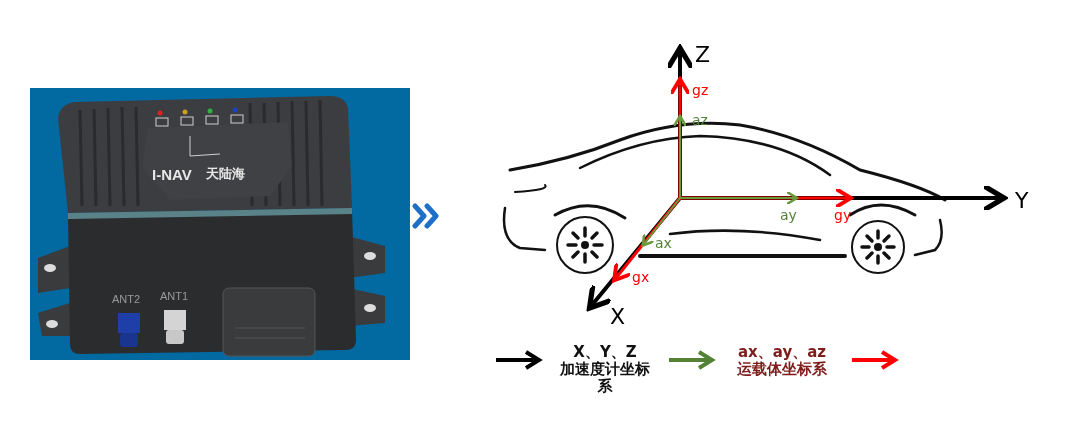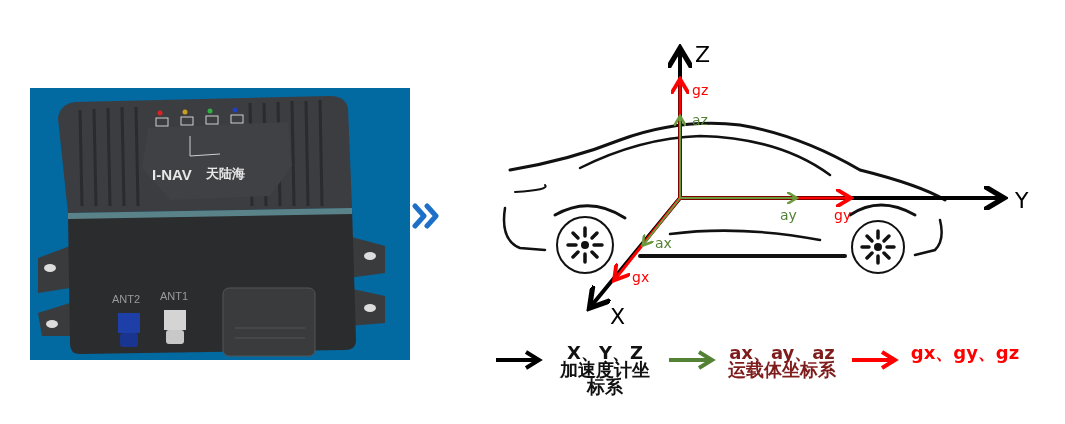--- a/index.html
+++ b/index.html
@@ -2,21 +2,21 @@
 <html><head>
 <meta charset="utf-8">
 <style>
   html, body { margin:0; padding:0; }
   body { width:1065px; height:424px; background:#ffffff; position:relative; overflow:hidden; font-family:"DejaVu Sans", sans-serif; }
   .device-panel { position:absolute; left:30px; top:88px; width:380px; height:272px; background:#0369a1; }
   .device { position:absolute; left:0; top:0; }
   .chevron { position:absolute; left:412px; top:203px; }
   .diagram { position:absolute; left:470px; top:30px; }
   .leg-arrow { position:absolute; top:350px; }
-  .leg-text { position:absolute; text-align:center; font-weight:bold; font-size:18px; line-height:17px; }
+  .leg-text { position:absolute; text-align:center; font-weight:bold; font-size:15px; line-height:17px; }
   .lt-black { color:#111; }
   .lt-green { color:#7f1d1d; }
   .lt-red { color:#ff0000; }
 </style>
 </head>
 <body>
 
 <div class="device-panel">
   <svg class="device" width="380" height="272" viewBox="0 0 380 272">
 
@@ -178,15 +178,14 @@
   </svg>
   <div class="leg-text lt-green" style="left:722px;top:344px;width:120px">
     <div>ax、ay、az</div>
     <div>运载体坐标系</div>
   </div>
   <svg class="leg-arrow" style="left:850px" width="50" height="20" viewBox="0 0 50 20">
     <line x1="2" y1="10" x2="44" y2="10" stroke="#ff0000" stroke-width="4"></line>
     <polyline points="32,2 45,10 32,18" fill="none" stroke="#ff0000" stroke-width="4"></polyline>
   </svg>
   <div class="leg-text lt-red" style="left:910px;top:344px;width:110px">
-    <div>gx、gy、gz</div>
   </div>
 </div>
 
 </body></html>

